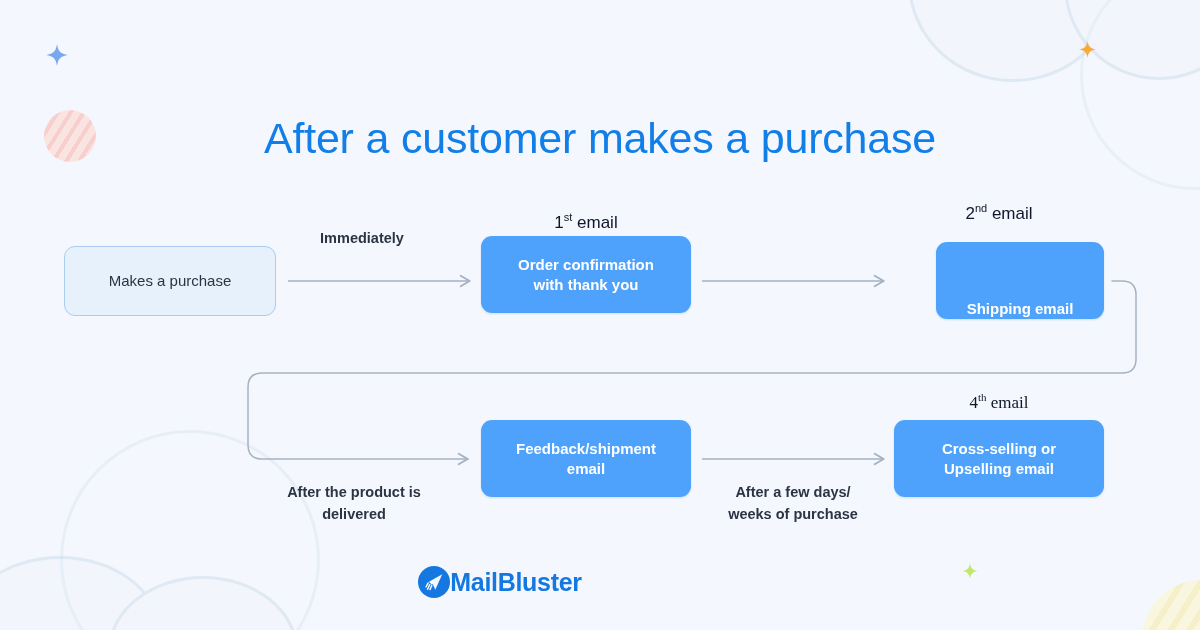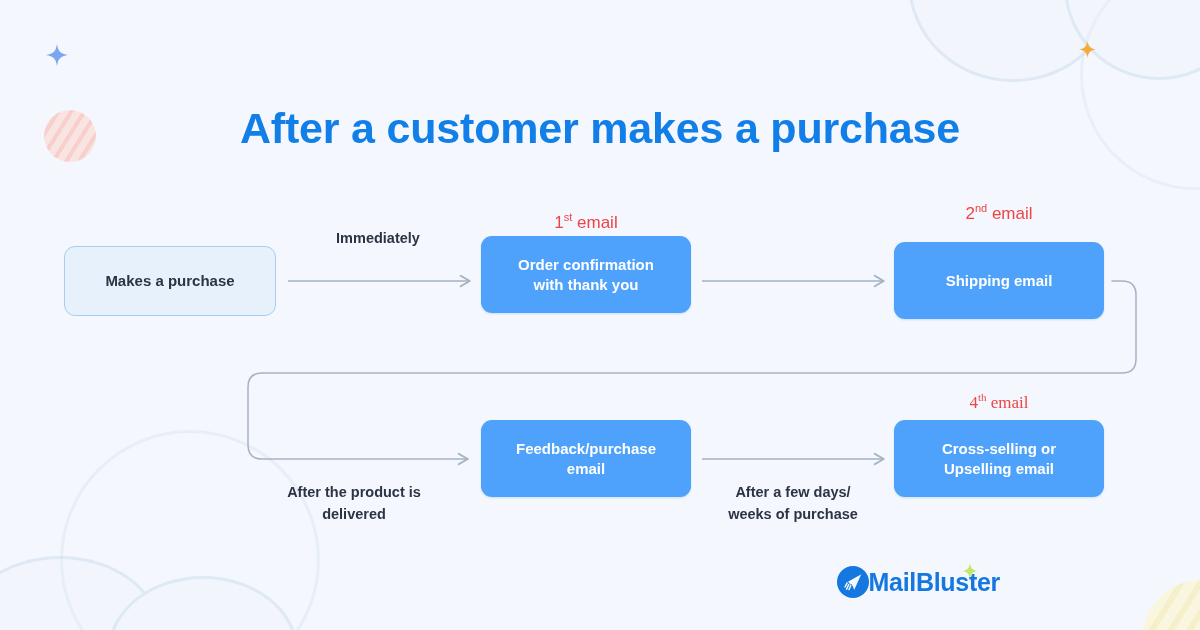--- a/index.html
+++ b/index.html
@@ -76,25 +76,25 @@
     position: absolute;
     border-radius: 50%;
     border: 3px solid rgba(205,222,236,0.55);
     background: #f2f6fc;
   }
 
   
   .title {
     position: absolute;
     left: 0;
-    top: 104px;
+    top: 114px;
     width: 1200px;
     text-align: center;
     font-size: 43px;
-    font-weight: bold;
+    font-weight: normal;
     color: #127fe8;
     letter-spacing: -0.2px;
     z-index: 3;
     white-space: nowrap;
   }
 
   
   .node {
     position: absolute;
     border-radius: 11px;
@@ -104,36 +104,36 @@
     text-align: center;
     line-height: 1.33;
     z-index: 3;
   }
 
   .node-start {
     background: #e7f1fb;
     border: 1.5px solid #a9cdf0;
     color: #2c3444;
     font-size: 15px;
-    font-weight: bold;
+    font-weight: normal;
   }
 
   .node-email {
     background: #4ea2fb;
     color: #ffffff;
     font-size: 15px;
     font-weight: bold;
     box-shadow: 0 1px 2px rgba(78,162,251,0.25);
   }
 
   
   .email-no {
     position: absolute;
     text-align: center;
-    color: #ef4444;
+    color: #0f172a;
     font-size: 17px;
     font-weight: normal;
     z-index: 3;
     white-space: nowrap;
   }
   .email-no sup {
     font-size: 11px;
     vertical-align: super;
     line-height: 0;
   }
@@ -156,21 +156,21 @@
   }
 
   
   .brand {
     position: absolute;
     left: 0;
     top: 566px;
     width: 1000px;
     display: flex;
     align-items: center;
-    justify-content: flex-end;
+    justify-content: center;
     z-index: 3;
   }
   .brand-mark {
     width: 32px;
     height: 32px;
     border-radius: 50%;
     background: #1478e0;
     display: flex;
     align-items: center;
     justify-content: center;
@@ -236,41 +236,41 @@
     <path d="M 1112,281 L 1122,281 Q 1136,281 1136,295 L 1136,359 Q 1136,373 1122,373
              L 262,373 Q 248,373 248,387 L 248,445 Q 248,459 262,459 L 468,459" fill="none" stroke="#a5b2c2" stroke-width="1.5" stroke-linecap="round" marker-end="url(#arrowhead)"></path>
 
     <line x1="702" y1="459" x2="884" y2="459" stroke="#a5b2c2" stroke-width="1.5" marker-end="url(#arrowhead)"></line>
   </svg>
 
   <div class="node node-start" style="left:64px; top:246px; width:212px; height:70px;">
     <span>Makes a purchase</span>
   </div>
 
-  <div class="timing" style="left:288px; top:228px; width:180px;">
+  <div class="timing" style="left:272px; top:228px; width:180px;">
     <span>Immediately</span>
   </div>
 
   <div class="email-no" style="left:481px; top:213px; width:210px;"><span>1</span><sup>st</sup><span> email</span></div>
 
   <div class="node node-email" style="left:481px; top:236px; width:210px; height:77px;">
     <span style="white-space:pre-line;">Order confirmation
 with thank you</span>
   </div>
 
 
   <div class="email-no" style="left:894px; top:204px; width:210px;"><span>2</span><sup>nd</sup><span> email</span></div>
 
-  <div class="node node-email" style="left:894px; top:242px; width:210px; height:77px;">
+  <div class="node node-email" style="left:936px; top:242px; width:168px; height:77px;align-items:flex-end;">
     <span style="white-space:pre-line;">Shipping email</span>
   </div>
 
 
   <div class="node node-email" style="left:481px; top:420px; width:210px; height:77px;">
-    <span style="white-space:pre-line;">Feedback/purchase
+    <span style="white-space:pre-line;">Feedback/shipment
 email</span>
   </div>
 
   <div class="timing" style="left:264px; top:482px; width:180px;">
     <span style="white-space:pre-line;">After the product is
 delivered</span>
   </div>
 
   <div class="timing" style="left:703px; top:482px; width:180px;">
     <span style="white-space:pre-line;">After a few days/

